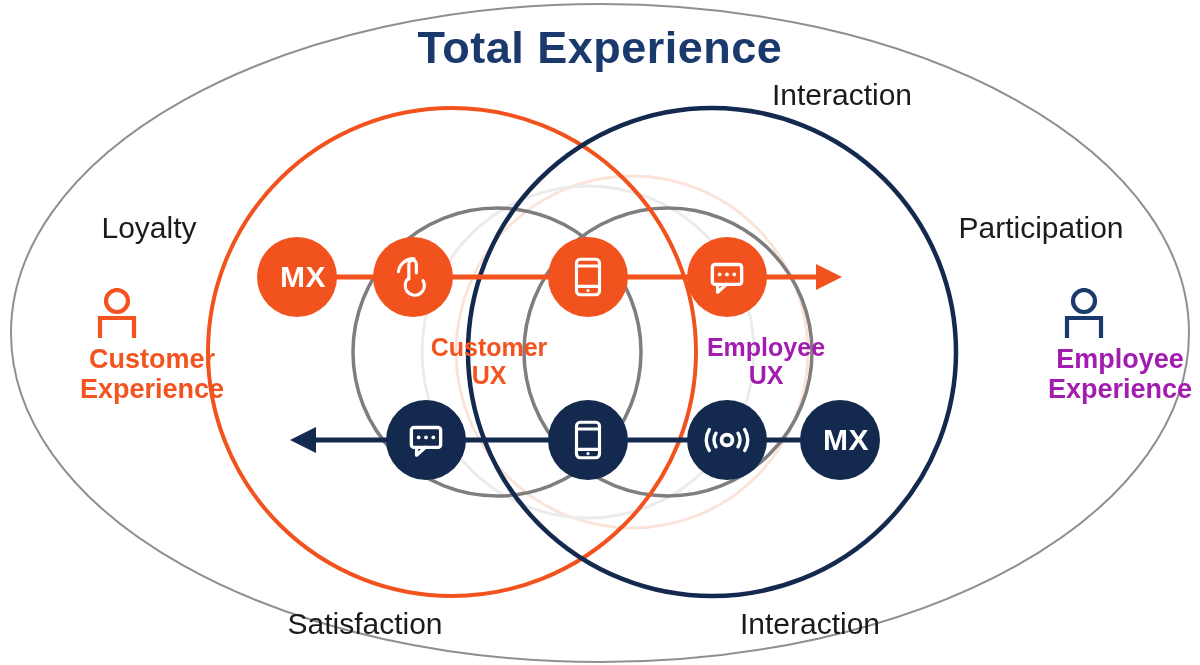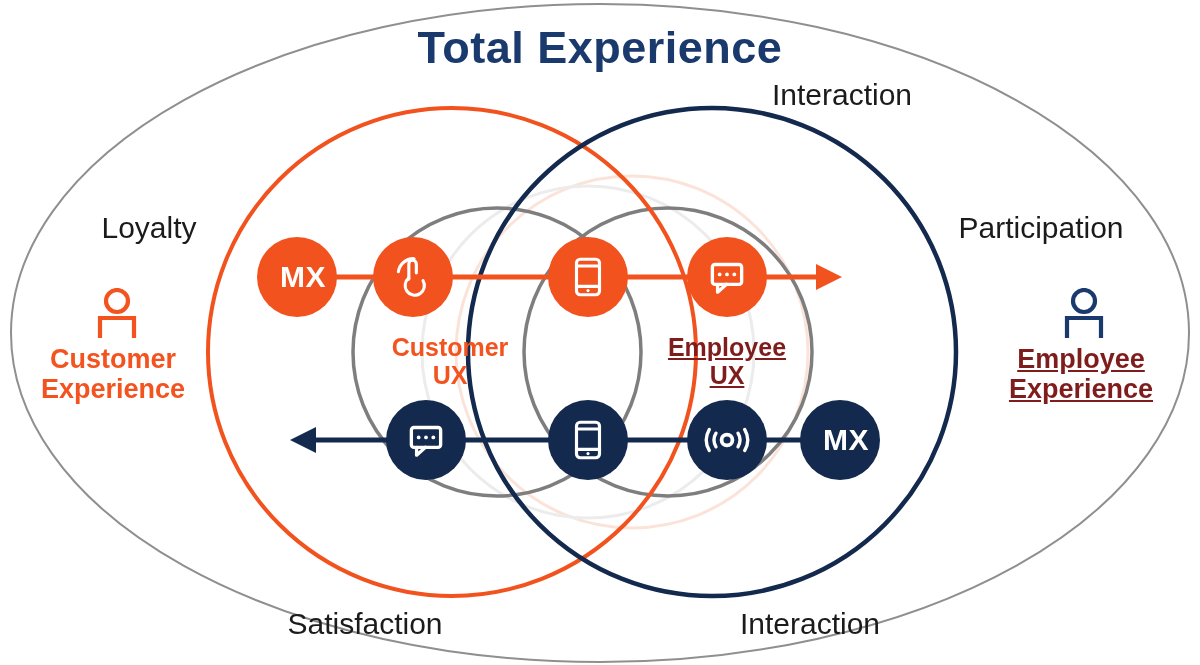--- a/index.html
+++ b/index.html
@@ -8,25 +8,25 @@
     font-family:"Liberation Sans",sans-serif;
   }
   .layer{position:absolute;left:0;top:0;width:1200px;height:665px;}
   .txt{position:absolute;white-space:nowrap;}
   .center{transform:translateX(-50%);}
   .title{
     left:0;top:22px;width:1200px;text-align:center;
     font-size:45px;font-weight:bold;color:#1A3A6D;letter-spacing:.5px;
   }
   .lbl{font-size:30px;color:#1B1B1B;}
-  .cx-text,.ex-text,.ux-text{text-align:center;font-weight:bold;}
+  .cx-text,.ex-text,.ux-text{text-align:center;font-weight:bold;margin-left:39px;}
   .cx-text,.ex-text{font-size:27px;line-height:30px;}
   .ux-text{font-size:25px;line-height:28px;}
   .orange-txt{color:#F3531F;}
-  .navy-txt{color:#7f1d1d;text-decoration:underline;}
+  .navy-txt{color:#a21caf;}
   .node{
     position:absolute;width:80px;height:80px;border-radius:50%;
     display:flex;align-items:center;justify-content:center;z-index:5;
   }
   .node.orange{background:#F2521D;}
   .node.navy{background:#13294E;}
   .mx{color:#fff;font-weight:bold;font-size:30px;letter-spacing:.5px;margin-left:12px;}
   .persvg{position:absolute;z-index:4;}
   .logo{
     position:absolute;left:1028px;top:610px;

